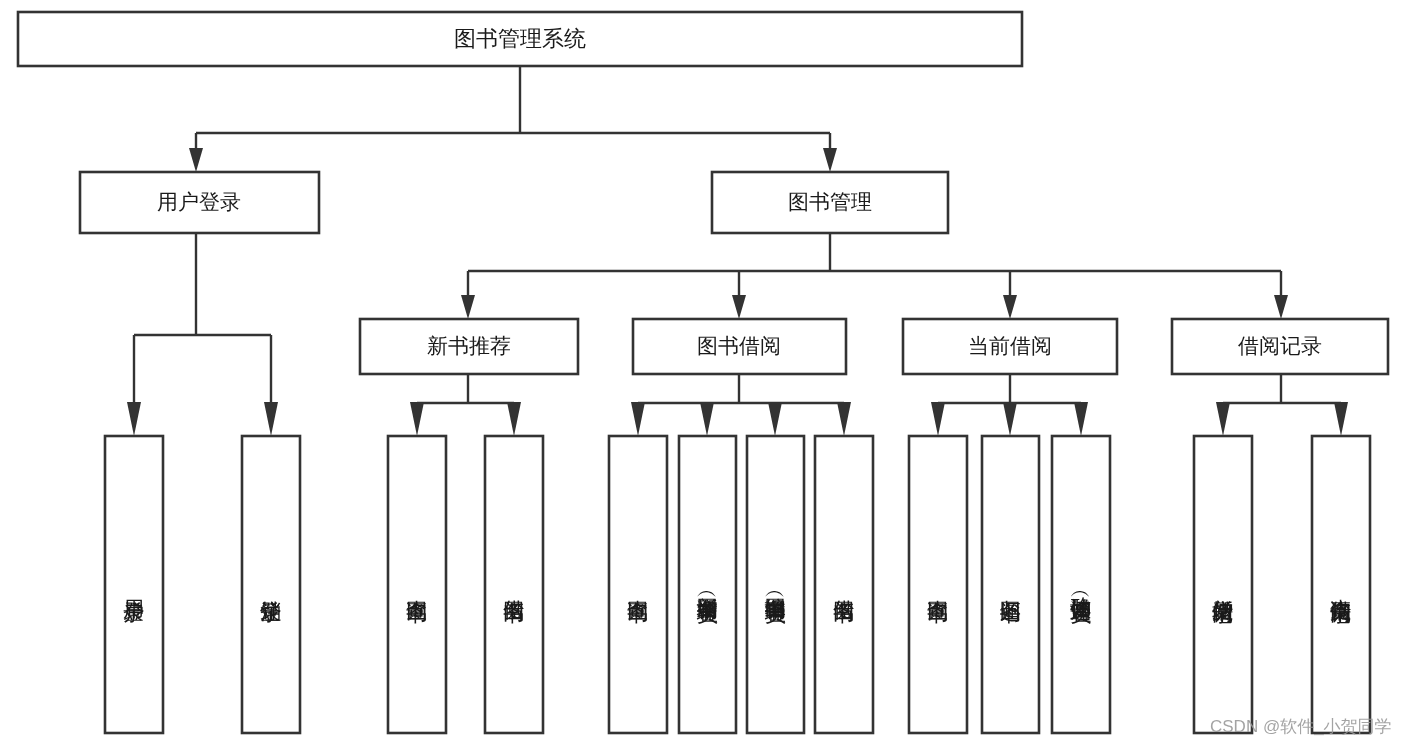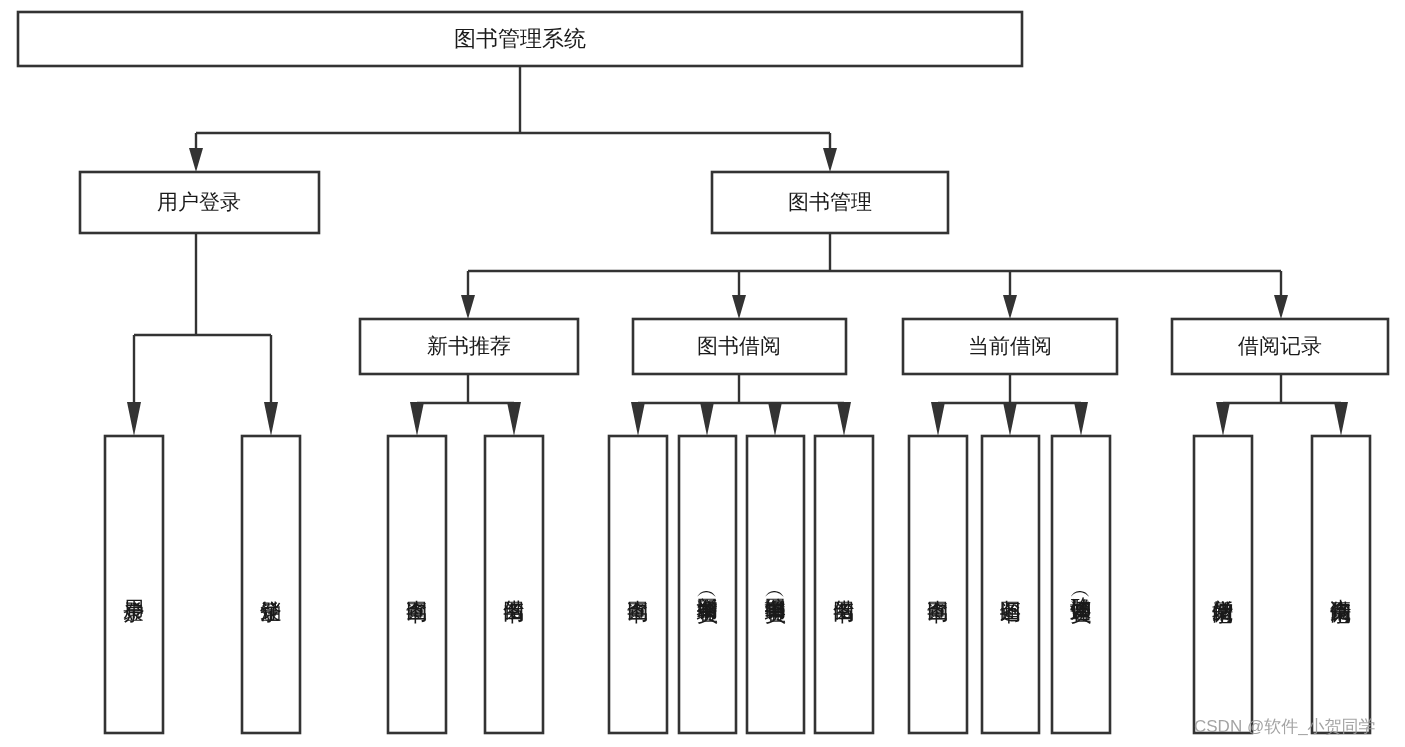--- a/index.html
+++ b/index.html
@@ -212,15 +212,15 @@
   <div class="label-vertical" style="left:747px; top:436px; width:57px; height:297px;">编辑图书（管理员）</div>
   <div class="label-vertical" style="left:815px; top:436px; width:58px; height:297px;">借阅图书</div>
 
   <div class="label-vertical" style="left:909px; top:436px; width:58px; height:297px;">查询图书</div>
   <div class="label-vertical" style="left:982px; top:436px; width:57px; height:297px;">归还图书</div>
   <div class="label-vertical" style="left:1052px; top:436px; width:58px; height:297px;">确认归还（管理员）</div>
 
   <div class="label-vertical" style="left:1194px; top:436px; width:58px; height:297px;">新增借阅记录</div>
   <div class="label-vertical" style="left:1312px; top:436px; width:58px; height:297px;">查询借阅记录</div>
 
-  <div class="watermark" style="left:1194px; top:715px;">CSDN @软件_小贺同学</div>
+  <div class="watermark" style="left:1194px; top:715px;padding-left:16px;">CSDN @软件_小贺同学</div>
 
 </div>
 
 </body></html>

